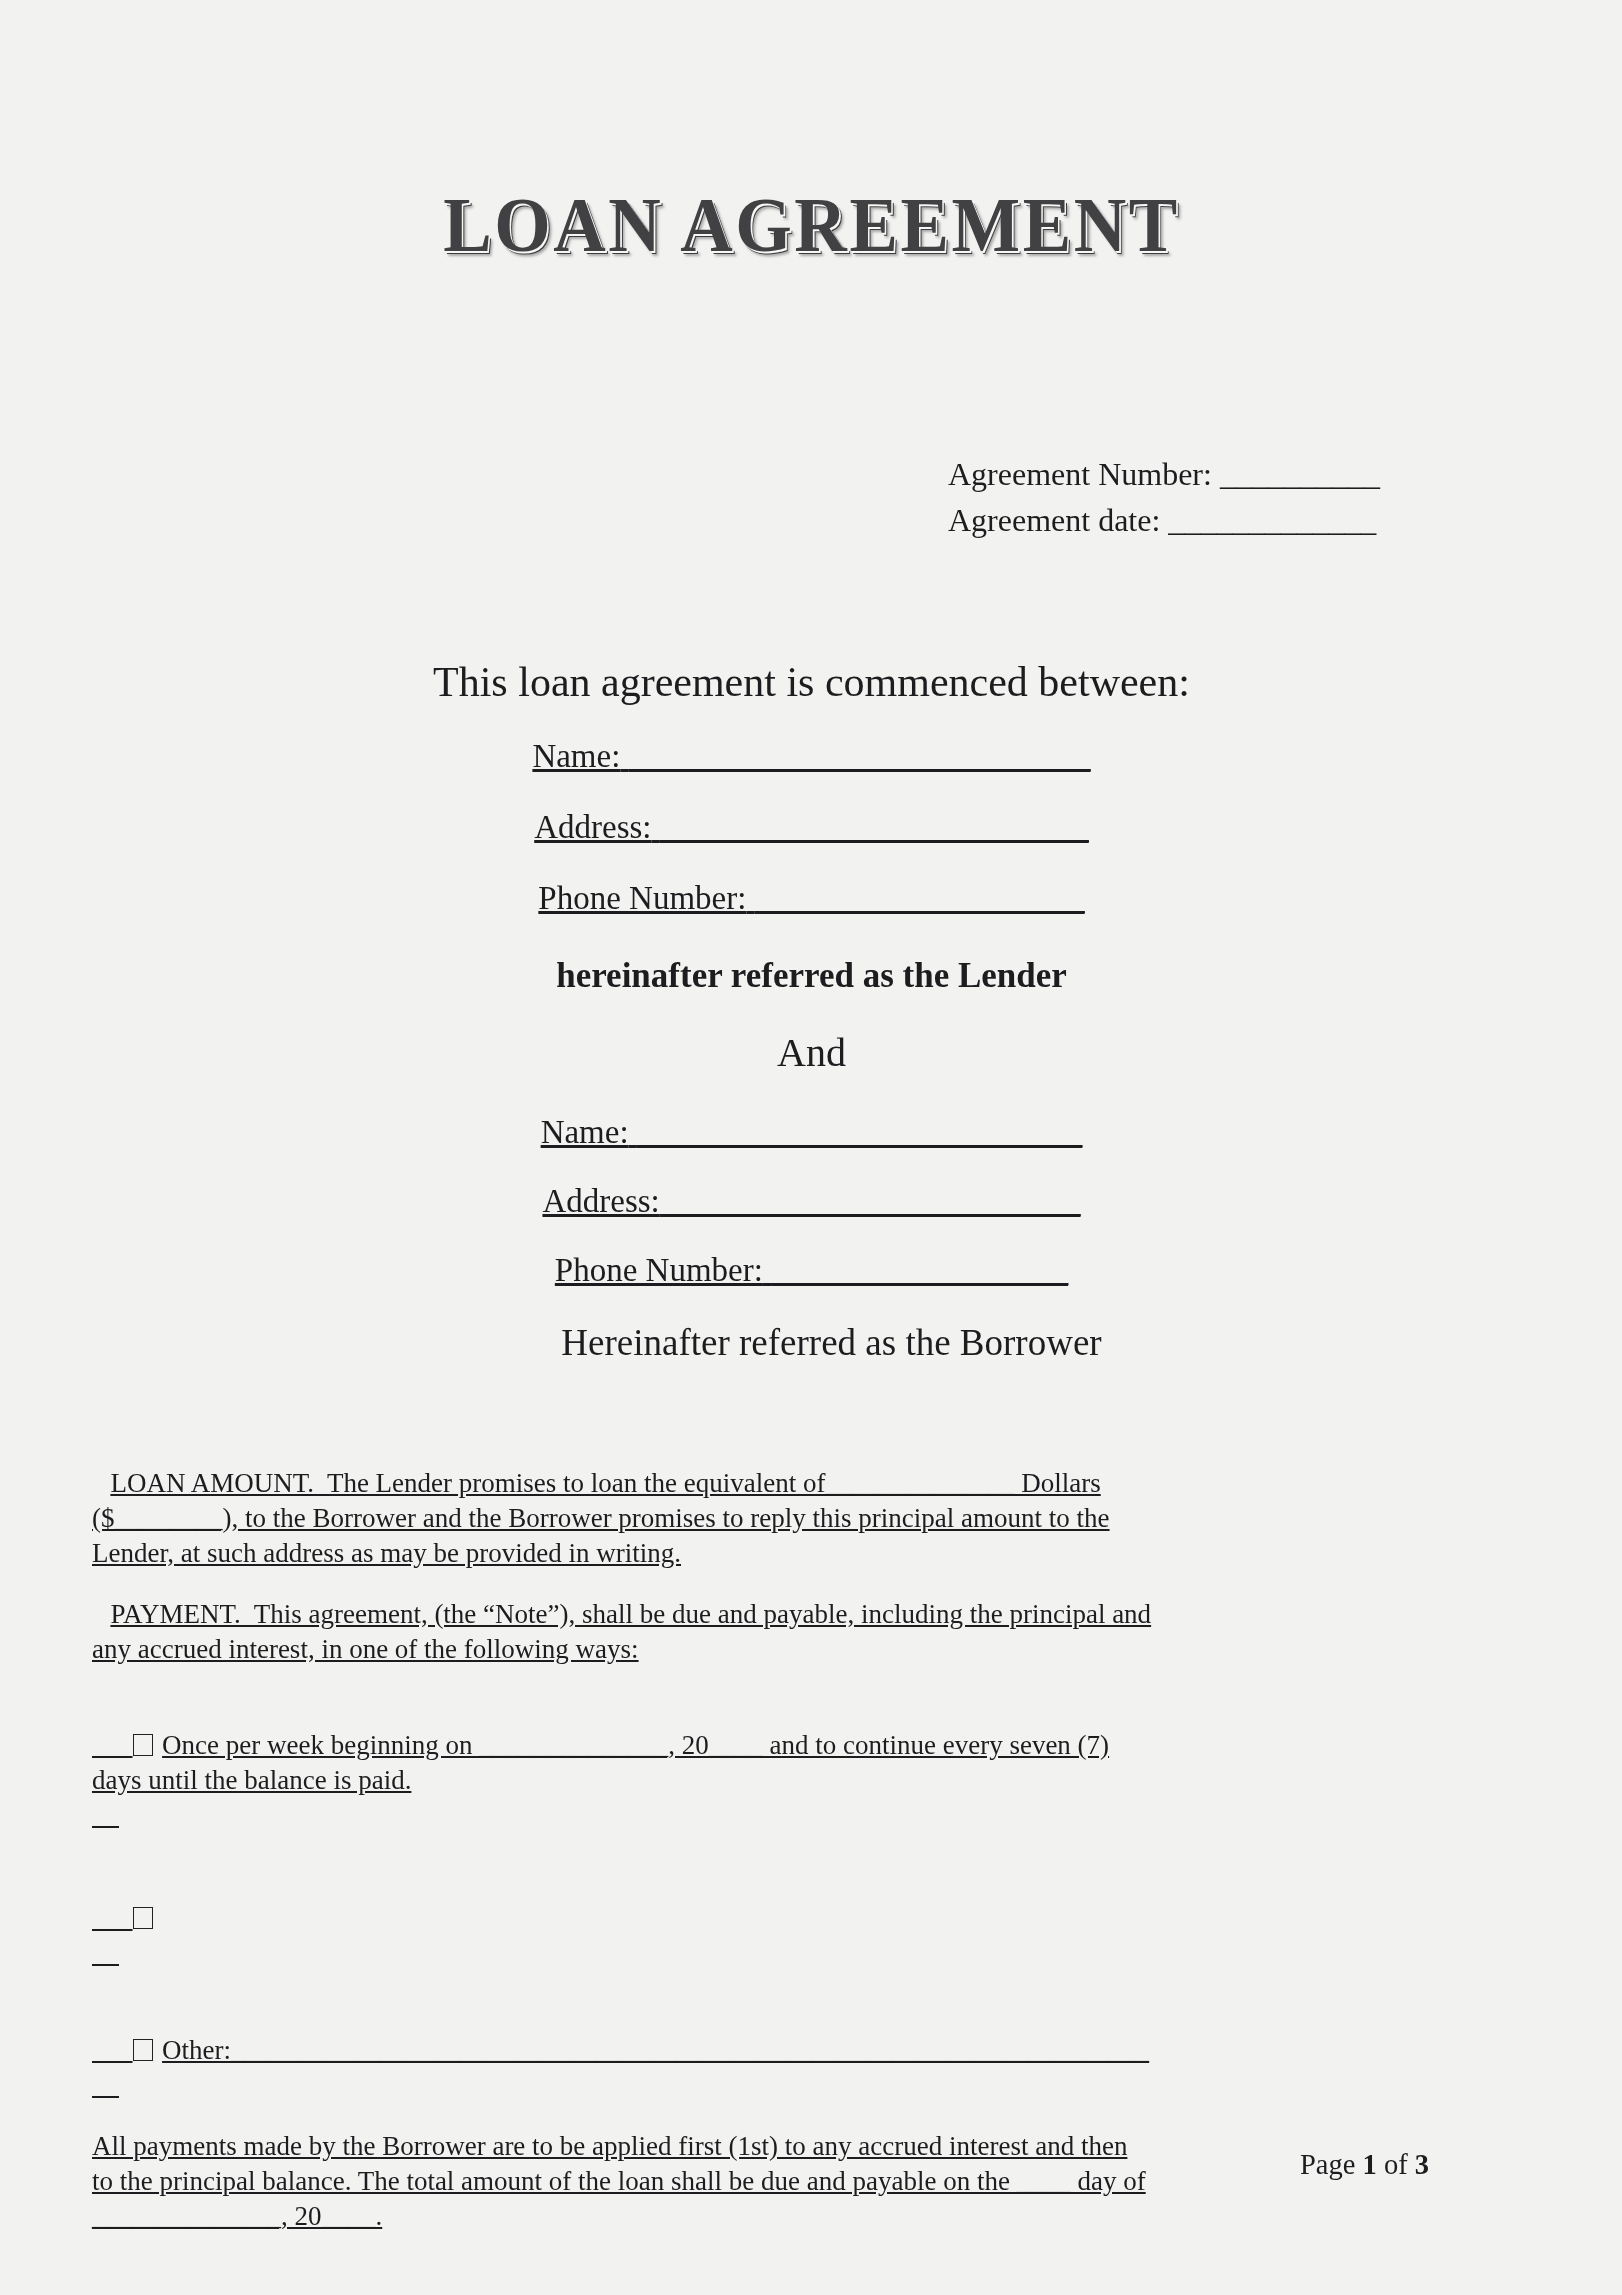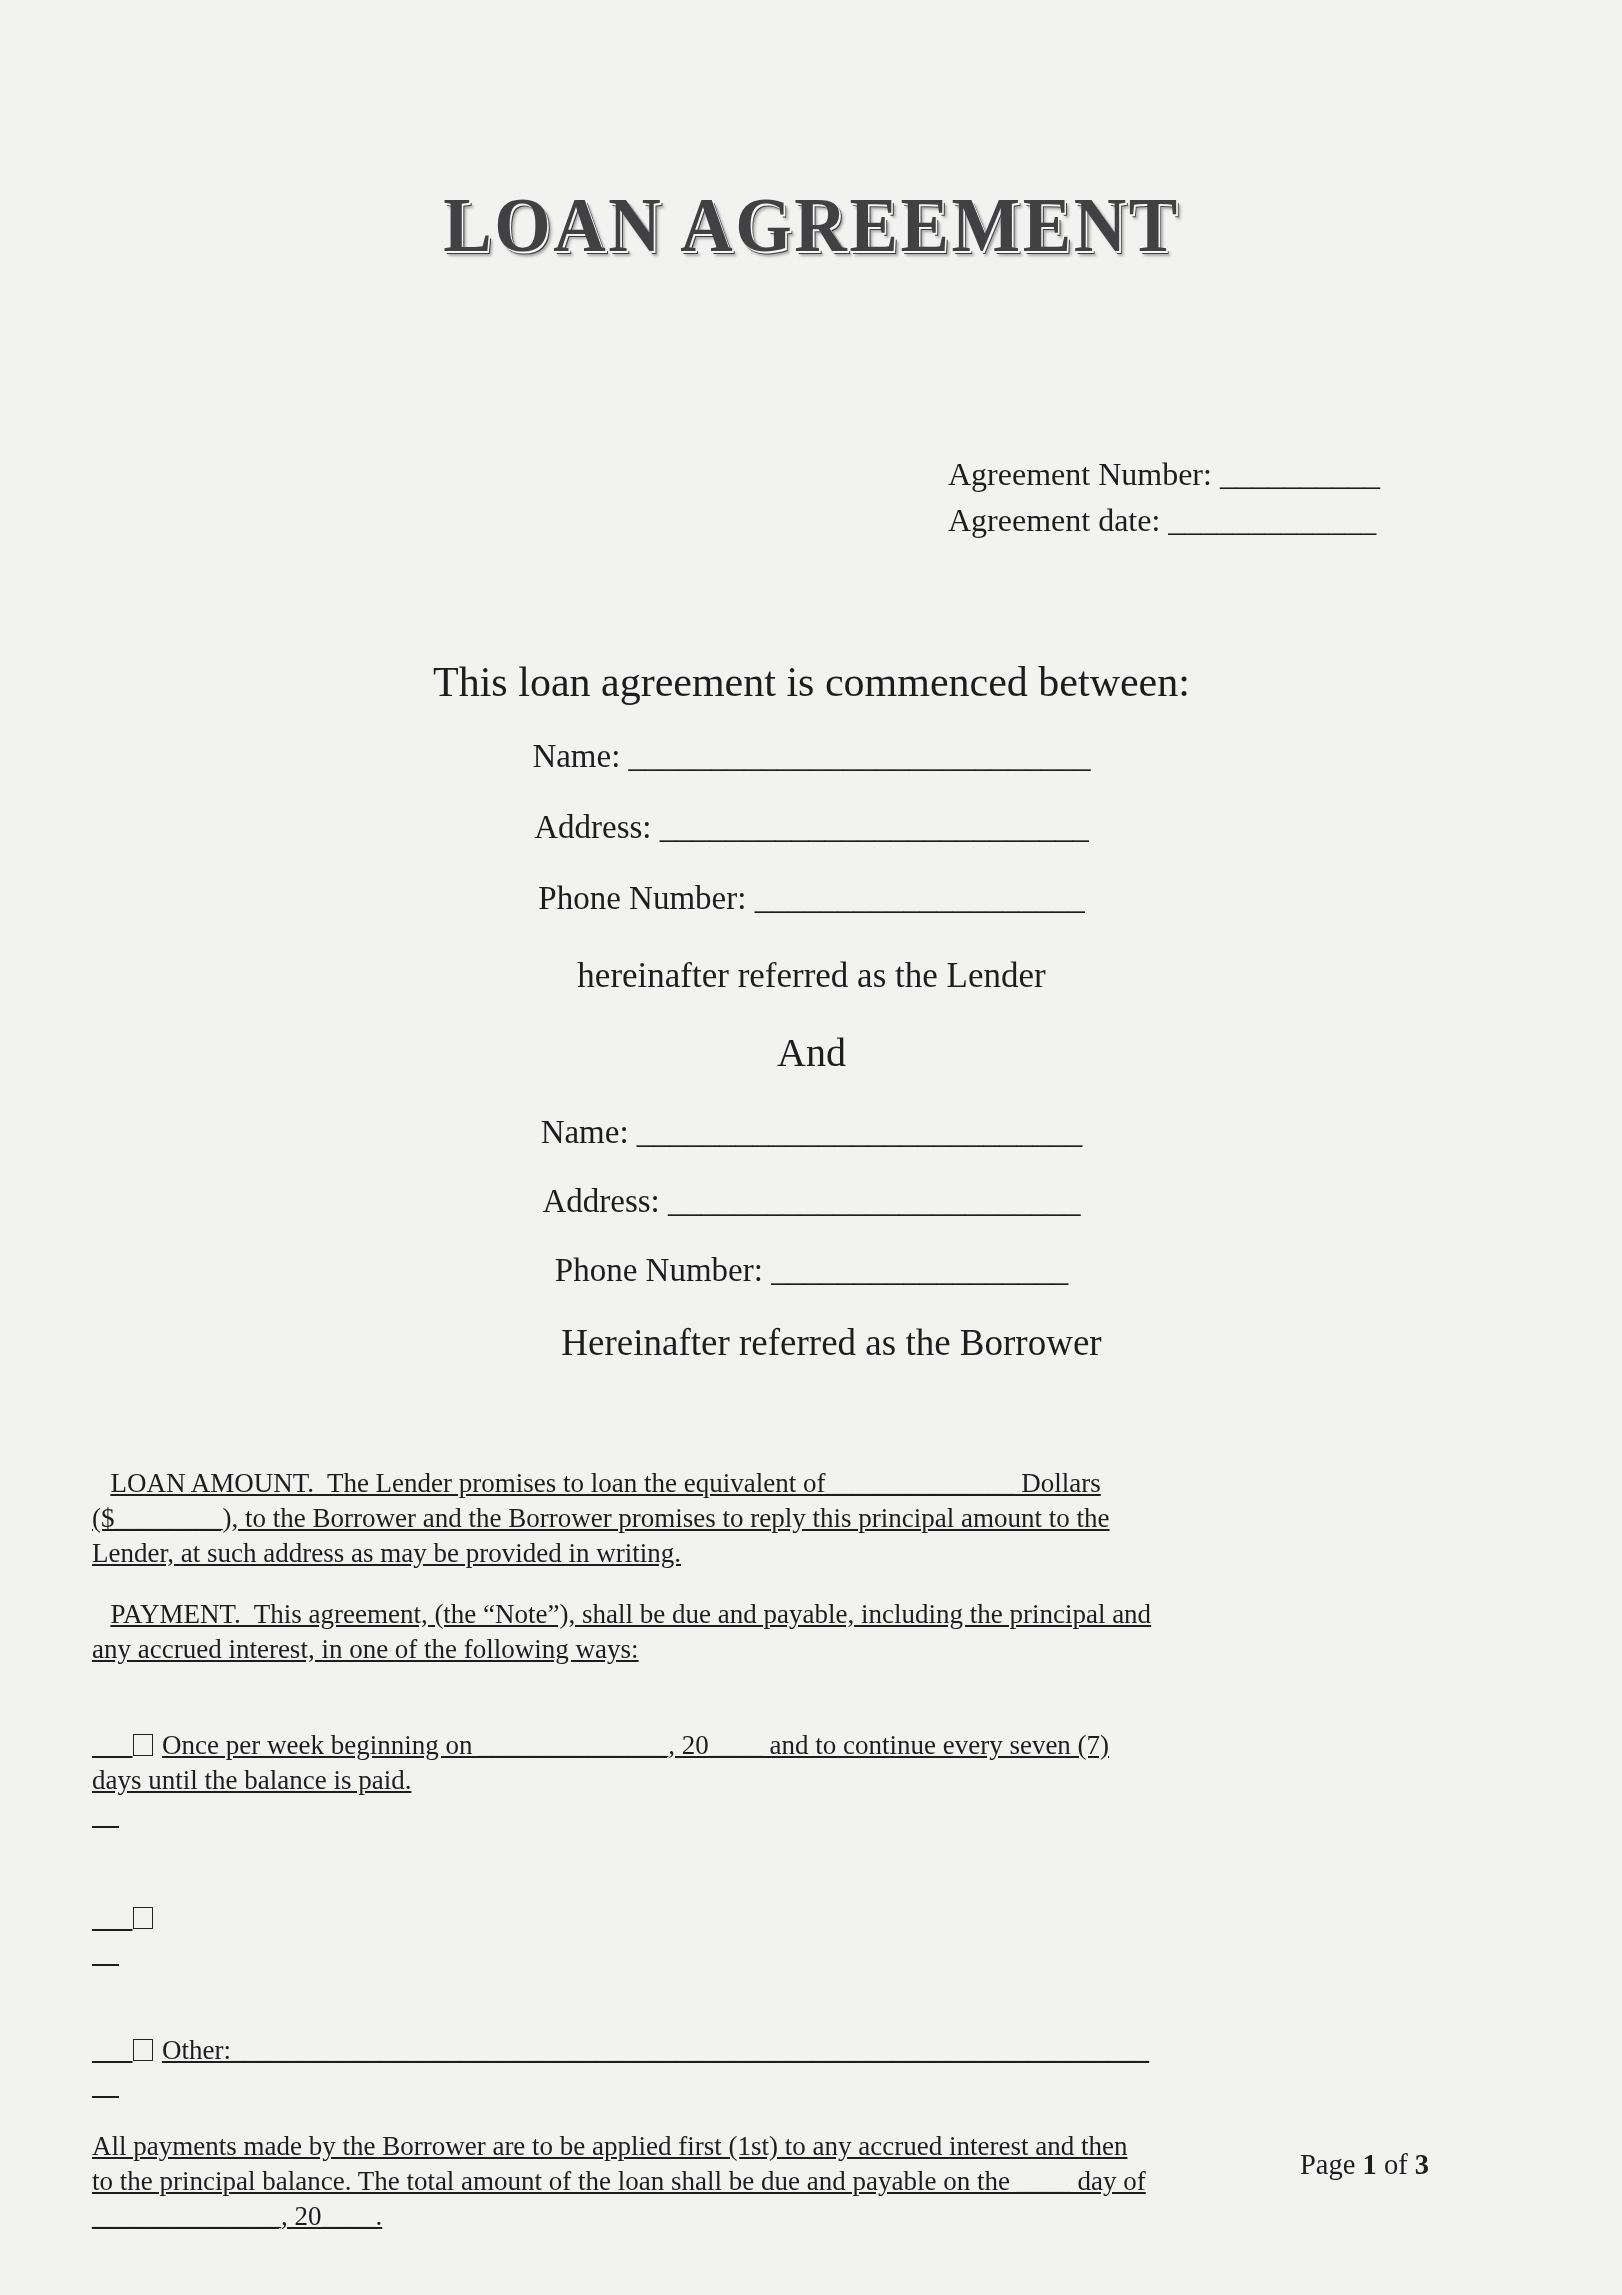--- a/index.html
+++ b/index.html
@@ -31,25 +31,25 @@
   }
 
   .parties-heading {
     margin: 116px 0 0 0;
     text-align: center;
     font-size: 42px;
     line-height: 46px;
     font-weight: normal;
   }
 
-  .party-line { margin: 31px 0 0 0; text-align: center; font-size: 33px; line-height: 40px; }
+  .party-line { margin: 31px 0 0 0; text-align: center; font-size: 33px; line-height: 40px; text-decoration: underline; }
   .party-line.mt38 { margin-top: 35px; }
   .party-line.mt32 { margin-top: 29px; }
 
-  .designation-lender { margin: 37px 0 0 0; text-align: center; font-size: 35px; line-height: 42px; }
+  .designation-lender { margin: 37px 0 0 0; text-align: center; font-size: 35px; line-height: 42px; font-weight: bold; }
   .conjunction       { margin: 32px 0 0 0; text-align: center; font-size: 40px; line-height: 48px; }
   .designation-borrower { margin: 31px 0 0 0; text-align: center; font-size: 37px; line-height: 44px; padding-left: 40px; }
 
   .clauses { margin-top: 101px; }
   .clause {
     margin: 26px 195px 0 92px;
     font-size: 27px;
     line-height: 35px;
     white-space: pre-wrap;
     text-decoration: underline;

